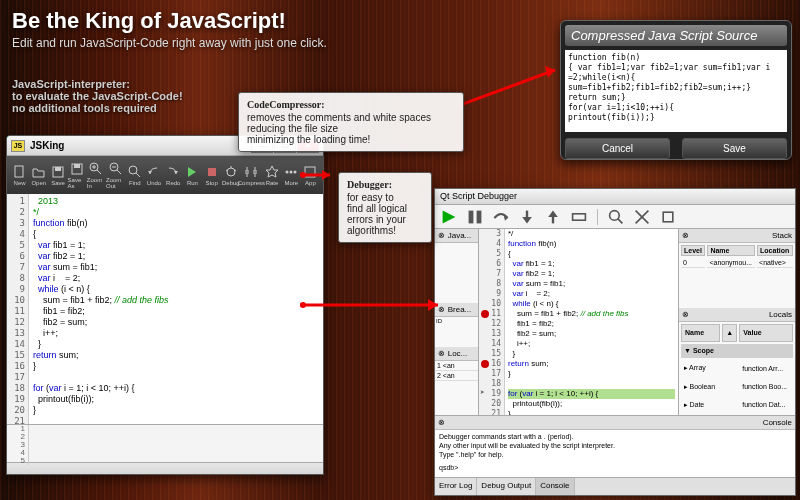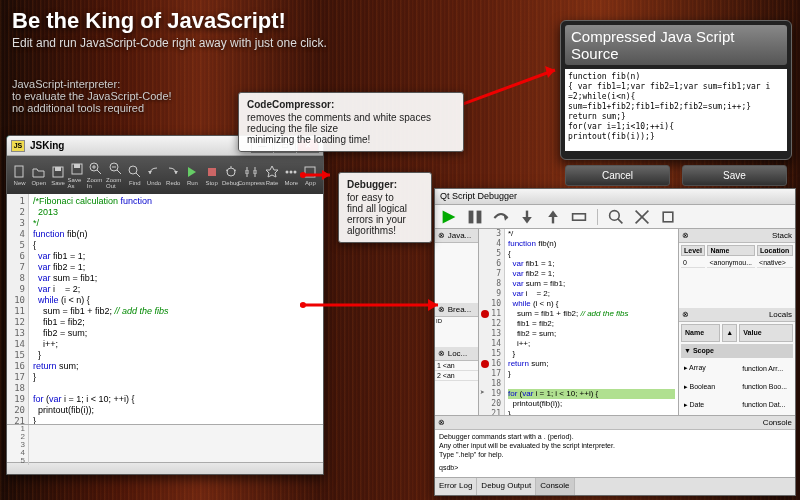--- a/index.html
+++ b/index.html
@@ -2,24 +2,24 @@
 <html><head>
 <meta charset="utf-8">
 <style>
 * { margin: 0; padding: 0; box-sizing: border-box; font-family: Arial, sans-serif; }
 body { width: 800px; height: 500px; background: linear-gradient(90deg, #1a0a05 0%, #4a1508 15%, #6b2510 25%, #3a1208 40%, #5a1d0c 60%, #7a2d12 75%, #2a0e06 100%); position: relative; overflow: hidden; }
 body::before { content: ''; position: absolute; inset: 0; background: repeating-linear-gradient(90deg, rgba(255,100,30,0.08) 0px, transparent 2px, transparent 4px), repeating-linear-gradient(90deg, rgba(255,150,50,0.05) 0px, transparent 3px, transparent 8px); }
 
 .hero { position: absolute; top: 8px; left: 12px; z-index: 1; }
 .hero h1 { color: #fff; font-size: 22px; font-weight: bold; text-shadow: 0 2px 6px rgba(0,0,0,0.8); }
 .hero p { color: #ddd; font-size: 12px; margin-top: 2px; text-shadow: 0 1px 4px rgba(0,0,0,0.8); }
-.subhero { position: absolute; top: 78px; left: 12px; color: #ccc; font-size: 11px; z-index: 1; text-shadow: 0 1px 3px rgba(0,0,0,0.8); }
+.subhero { position: absolute; top: 78px; left: 12px; color: #ccc; font-size: 11px; z-index: 1; text-shadow: 0 1px 3px rgba(0,0,0,0.8); font-weight: bold; }
 
 .callout { position: absolute; background: rgba(255,255,255,0.92); border: 1px solid #555; border-radius: 3px; padding: 6px 8px; font-size: 10px; color: #222; z-index: 5; box-shadow: 0 2px 8px rgba(0,0,0,0.5); }
-.callout strong { display: block; margin-bottom: 2px; }
+.callout strong { display: block; margin-bottom: 2px; font-family: Liberation Serif, serif; }
 
 .arrow { position: absolute; z-index: 4; pointer-events: none; }
 
 
 .jsking { position: absolute; top: 135px; left: 6px; width: 318px; height: 340px; background: #14b8a6; border: 1px solid #555; border-radius: 4px 4px 0 0; z-index: 3; box-shadow: 0 4px 12px rgba(0,0,0,0.6); overflow: hidden; }
 .titlebar { height: 20px; background: linear-gradient(#f5f5f5,#d8d8d8); border-bottom: 1px solid #aaa; display: flex; align-items: center; padding: 0 4px; }
 .titlebar .jslogo { width: 14px; height: 12px; background: #f0db4f; border: 1px solid #888; font-size: 7px; font-weight: bold; display: flex; align-items: center; justify-content: center; color: #000; }
 .titlebar .title { font-size: 10px; font-weight: bold; margin-left: 5px; flex: 1; }
 .winbtns { display: flex; gap: 1px; }
 .winbtn { width: 22px; height: 14px; background: linear-gradient(#eee,#ccc); border: 1px solid #888; font-size: 8px; display: flex; align-items: center; justify-content: center; cursor: pointer; }
@@ -39,23 +39,23 @@
 .cm { color: #008800; }
 .cm2 { color: #008800; font-style: italic; }
 
 .bottom-grid { height: 38px; background: #f4f4f4; border-top: 1px solid #aaa; }
 .bottom-grid .gutter2 { width: 22px; float: left; border-right: 1px solid #ccc; }
 .bottom-grid .gutter2 div { font-size: 8px; color: #666; text-align: right; padding-right: 3px; line-height: 8px; }
 .statusbar { height: 14px; background: linear-gradient(#e8e8e8,#d0d0d0); border-top: 1px solid #aaa; font-size: 15px; padding: 8px 5px; color: #333; }
 
 
 .compress-dlg { position: absolute; top: 20px; right: 8px; width: 232px; height: 140px; background: #222; border: 1px solid #666; border-radius: 6px; z-index: 3; box-shadow: 0 4px 12px rgba(0,0,0,0.7); padding: 4px; }
-.compress-dlg .dlgtitle { background: linear-gradient(#888,#555); color: #fff; font-size: 15px; padding: 3px 6px; border-radius: 3px; margin-bottom: 4px; }
+.compress-dlg .dlgtitle { background: linear-gradient(#888,#555); color: #fff; font-size: 13px; padding: 3px 6px; border-radius: 3px; margin-bottom: 4px; font-style: italic; }
 .compress-dlg .content { background: #fff; height: 82px; font-family: monospace; font-size: 8px; padding: 3px; line-height: 10px; overflow: hidden; }
-.compress-dlg .dlgbtns { display: flex; gap: 12px; justify-content: center; margin-top: 14px; }
+.compress-dlg .dlgbtns { display: flex; gap: 12px; justify-content: center; margin-top: 6px; }
 .dlgbtn { flex: 1; background: linear-gradient(#666,#333); color: #fff; font-size: 10px; padding: 4px 0; text-align: center; border: 1px solid #555; border-radius: 3px; cursor: pointer; }
 
 
 .debugger { position: absolute; bottom: 4px; right: 4px; width: 362px; height: 308px; background: #eee; border: 1px solid #666; z-index: 3; box-shadow: 0 4px 12px rgba(0,0,0,0.6); display: flex; flex-direction: column; }
 .dbg-title { height: 16px; background: linear-gradient(#f5f5f5,#d8d8d8); font-size: 9px; padding: 2px 5px; border-bottom: 1px solid #aaa; }
 .dbg-toolbar { height: 24px; background: #f4f4f4; border-bottom: 1px solid #aaa; display: flex; align-items: center; padding: 0 6px; gap: 10px; }
 .dbg-toolbar .dtbtn { width: 16px; height: 16px; cursor: pointer; display: flex; align-items: center; justify-content: center; }
 .dbg-body { flex: 1; display: flex; overflow: hidden; }
 .dbg-left { width: 44px; border-right: 1px solid #aaa; background: #f8f8f8; }
 .dbg-panel-h { font-size: 8px; padding: 2px 3px; background: #e0e0e0; border-bottom: 1px solid #bbb; display: flex; align-items: center; }
@@ -269,21 +269,20 @@
         <div>14</div>
         <div>15</div>
         <div>16</div>
         <div>17</div>
         <div>18</div>
         <div>19</div>
         <div>20</div>
         <div>21</div>
       </div>
     <div class="code" id="jc">
-        <div><span class="cm">/*Fibonaci calculation <span class="kw">function</span></span></div>
         <div><span class="cm">  2013</span></div>
         <div><span class="cm">*/</span></div>
         <div><span class="kw">function</span> fib(n)</div>
         <div>{</div>
         <div>  <span class="kw">var</span> fib1 = 1;</div>
         <div>  <span class="kw">var</span> fib2 = 1;</div>
         <div>  <span class="kw">var</span> sum = fib1;</div>
         <div>  <span class="kw">var</span> i    = 2;</div>
         <div>  <span class="kw">while</span> (i &lt; n) {</div>
         <div>    sum = fib1 + fib2; <span class="cm2">// add the fibs</span></div>

